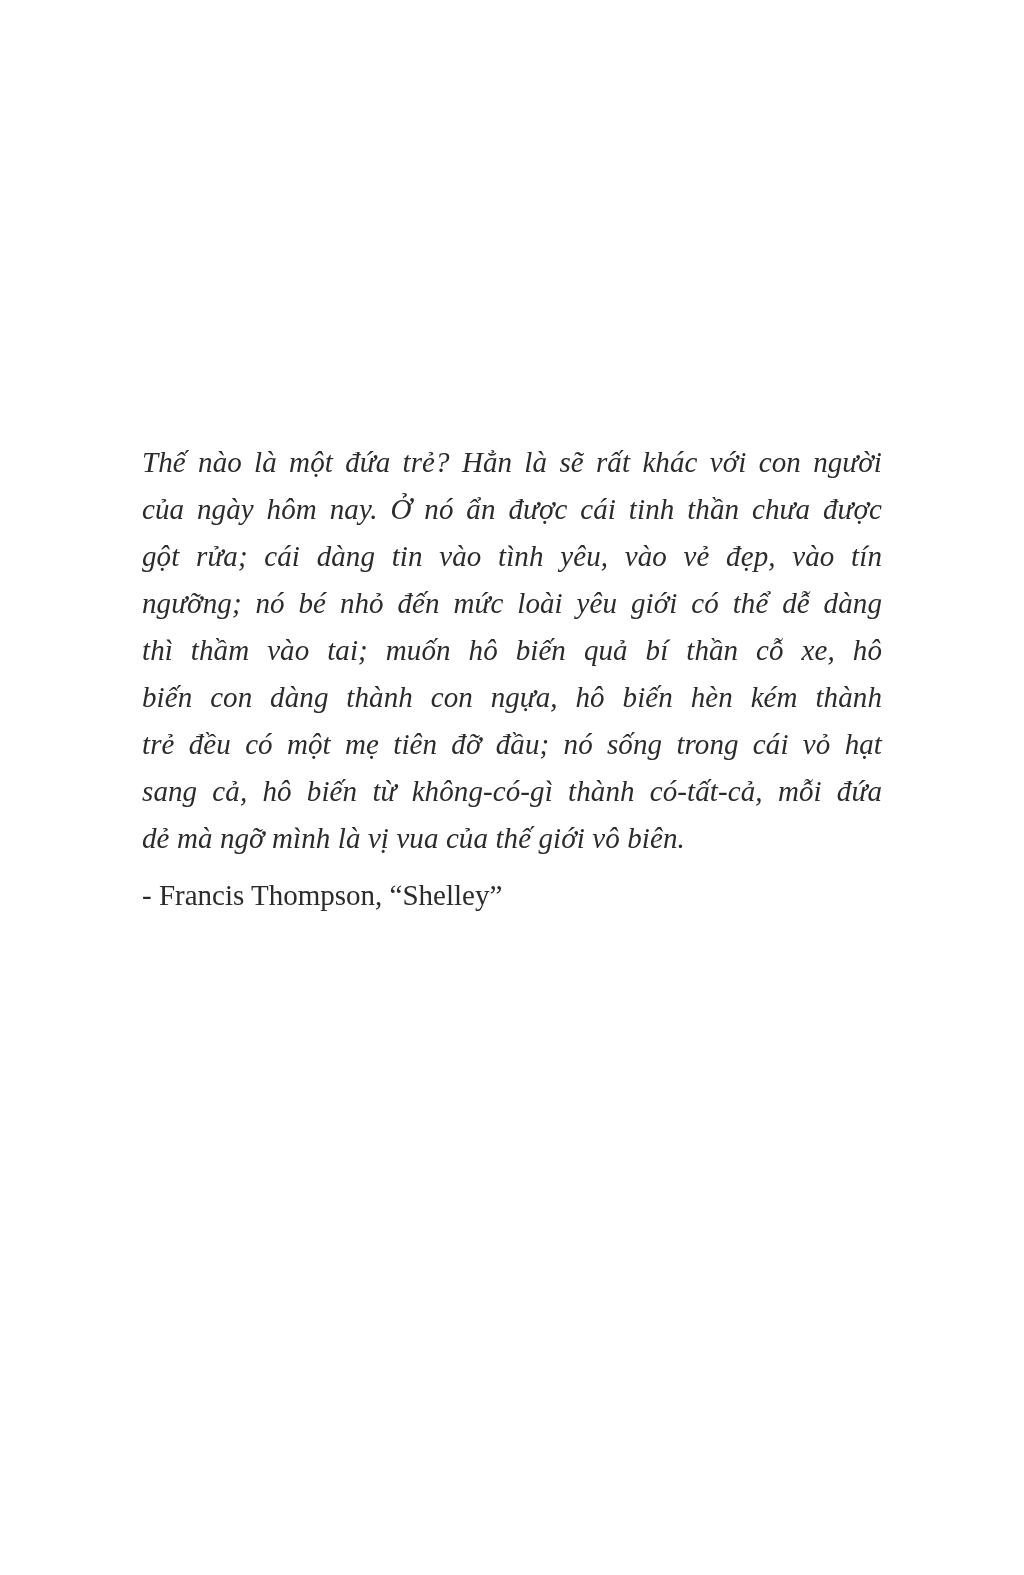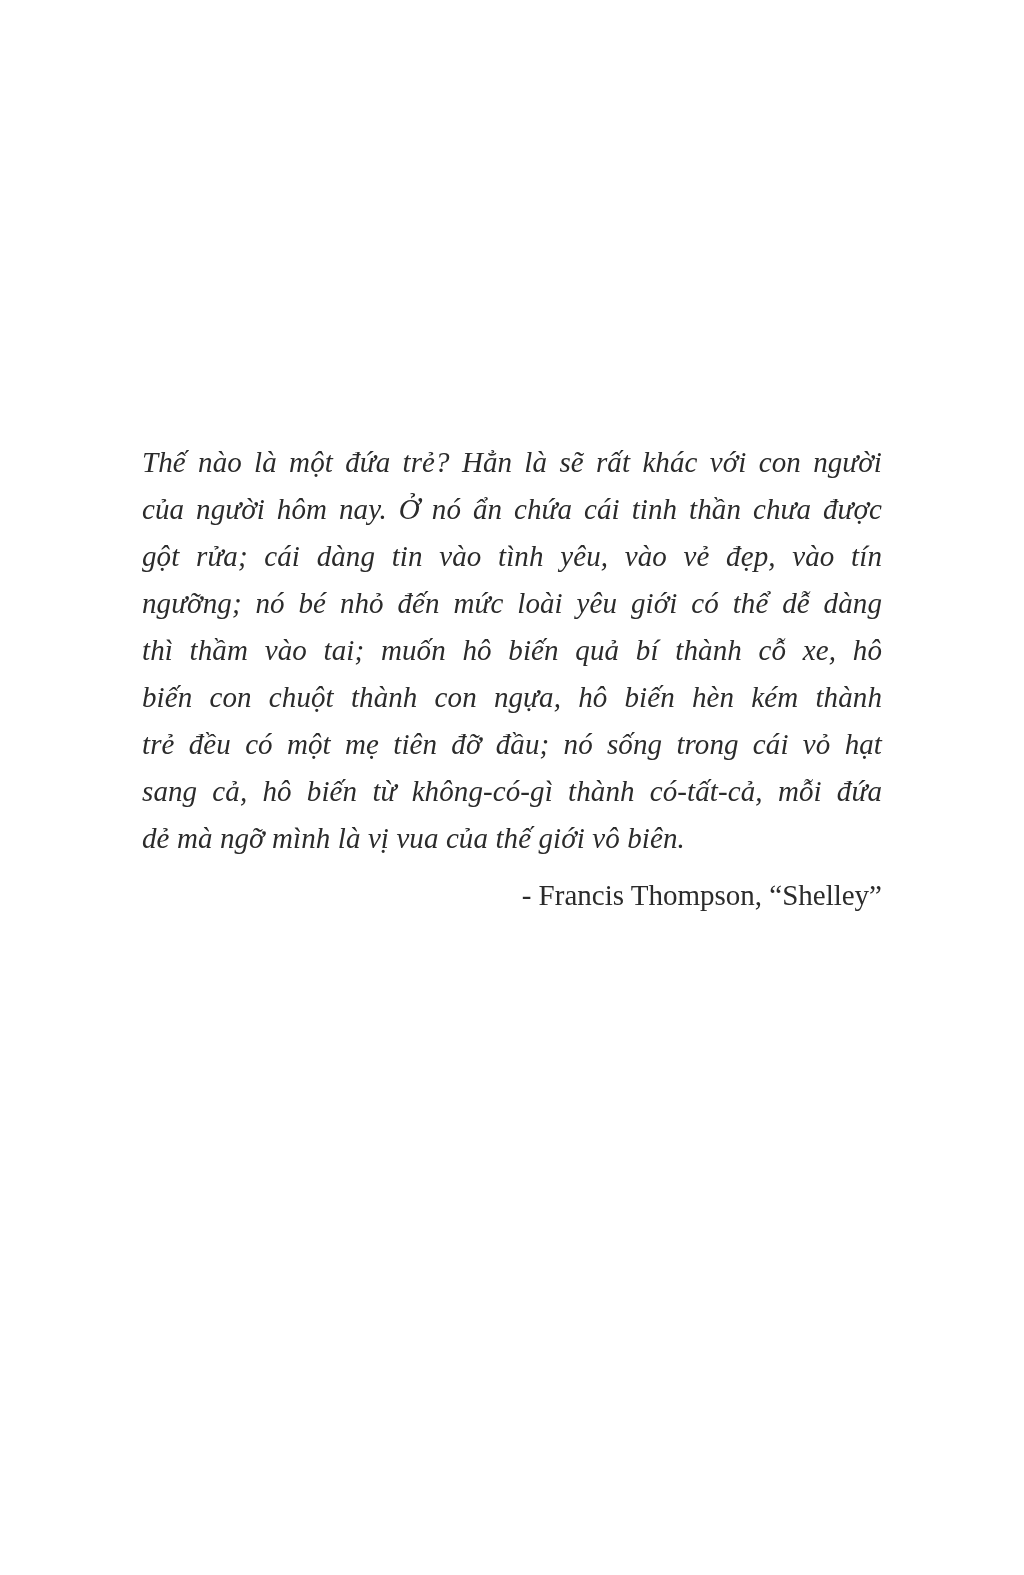--- a/index.html
+++ b/index.html
@@ -34,34 +34,33 @@
     letter-spacing: 0.1px;
   }
   .quote-line.last {
     text-align: left;
     text-align-last: left;
   }
   .attribution {
     font-style: normal;
     font-size: 29px;
     line-height: 47px;
-    text-align: right;
     margin-top: 10px;
     color: #2b2b2b;
   }
 </style>
 </head>
 <body>
 
 <div class="page">
   <div class="epigraph">
     <div class="quote-line">Thế nào là một đứa trẻ? Hẳn là sẽ rất khác với con người</div>
-    <div class="quote-line">của người hôm nay. Ở nó ẩn chứa cái tinh thần chưa được</div>
+    <div class="quote-line">của ngày hôm nay. Ở nó ẩn được cái tinh thần chưa được</div>
     <div class="quote-line">gột rửa; cái dàng tin vào tình yêu, vào vẻ đẹp, vào tín</div>
     <div class="quote-line">ngưỡng; nó bé nhỏ đến mức loài yêu giới có thể dễ dàng</div>
-    <div class="quote-line">thì thầm vào tai; muốn hô biến quả bí thành cỗ xe, hô</div>
-    <div class="quote-line">biến con chuột thành con ngựa, hô biến hèn kém thành</div>
+    <div class="quote-line">thì thầm vào tai; muốn hô biến quả bí thần cỗ xe, hô</div>
+    <div class="quote-line">biến con dàng thành con ngựa, hô biến hèn kém thành</div>
     <div class="quote-line">trẻ đều có một mẹ tiên đỡ đầu; nó sống trong cái vỏ hạt</div>
     <div class="quote-line">sang cả, hô biến từ không-có-gì thành có-tất-cả, mỗi đứa</div>
     <div class="quote-line last">dẻ mà ngỡ mình là vị vua của thế giới vô biên.</div>
     <div class="attribution">- Francis Thompson, “Shelley”</div>
   </div>
 </div>
 
 </body></html>

